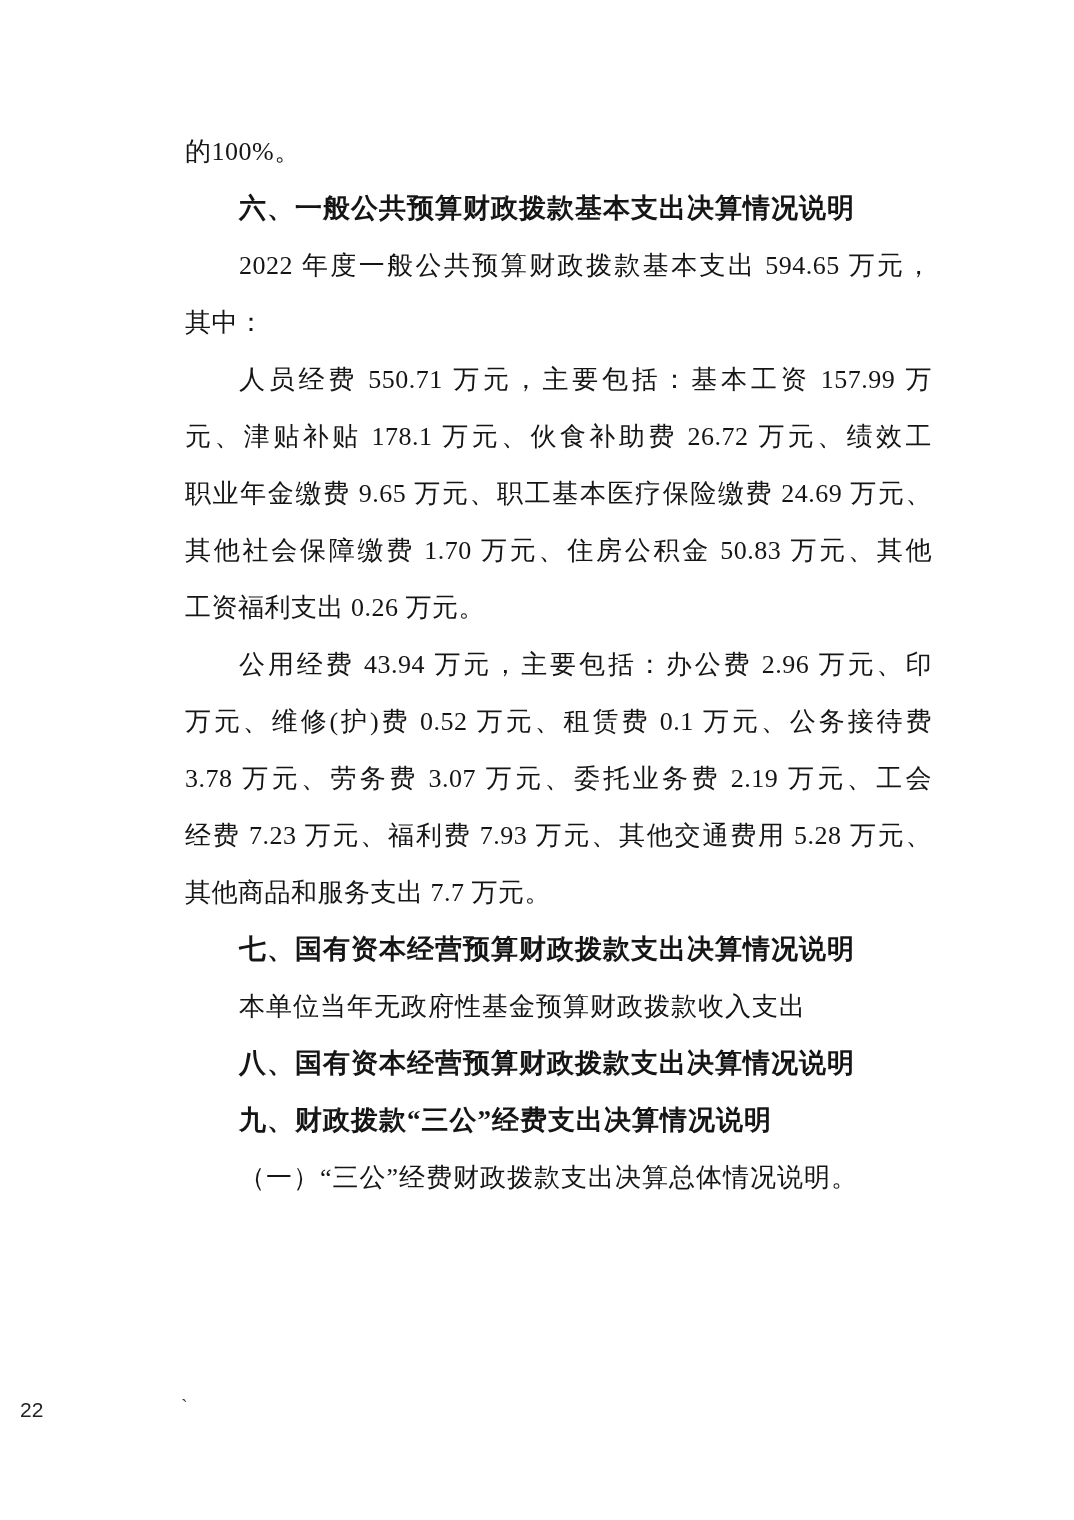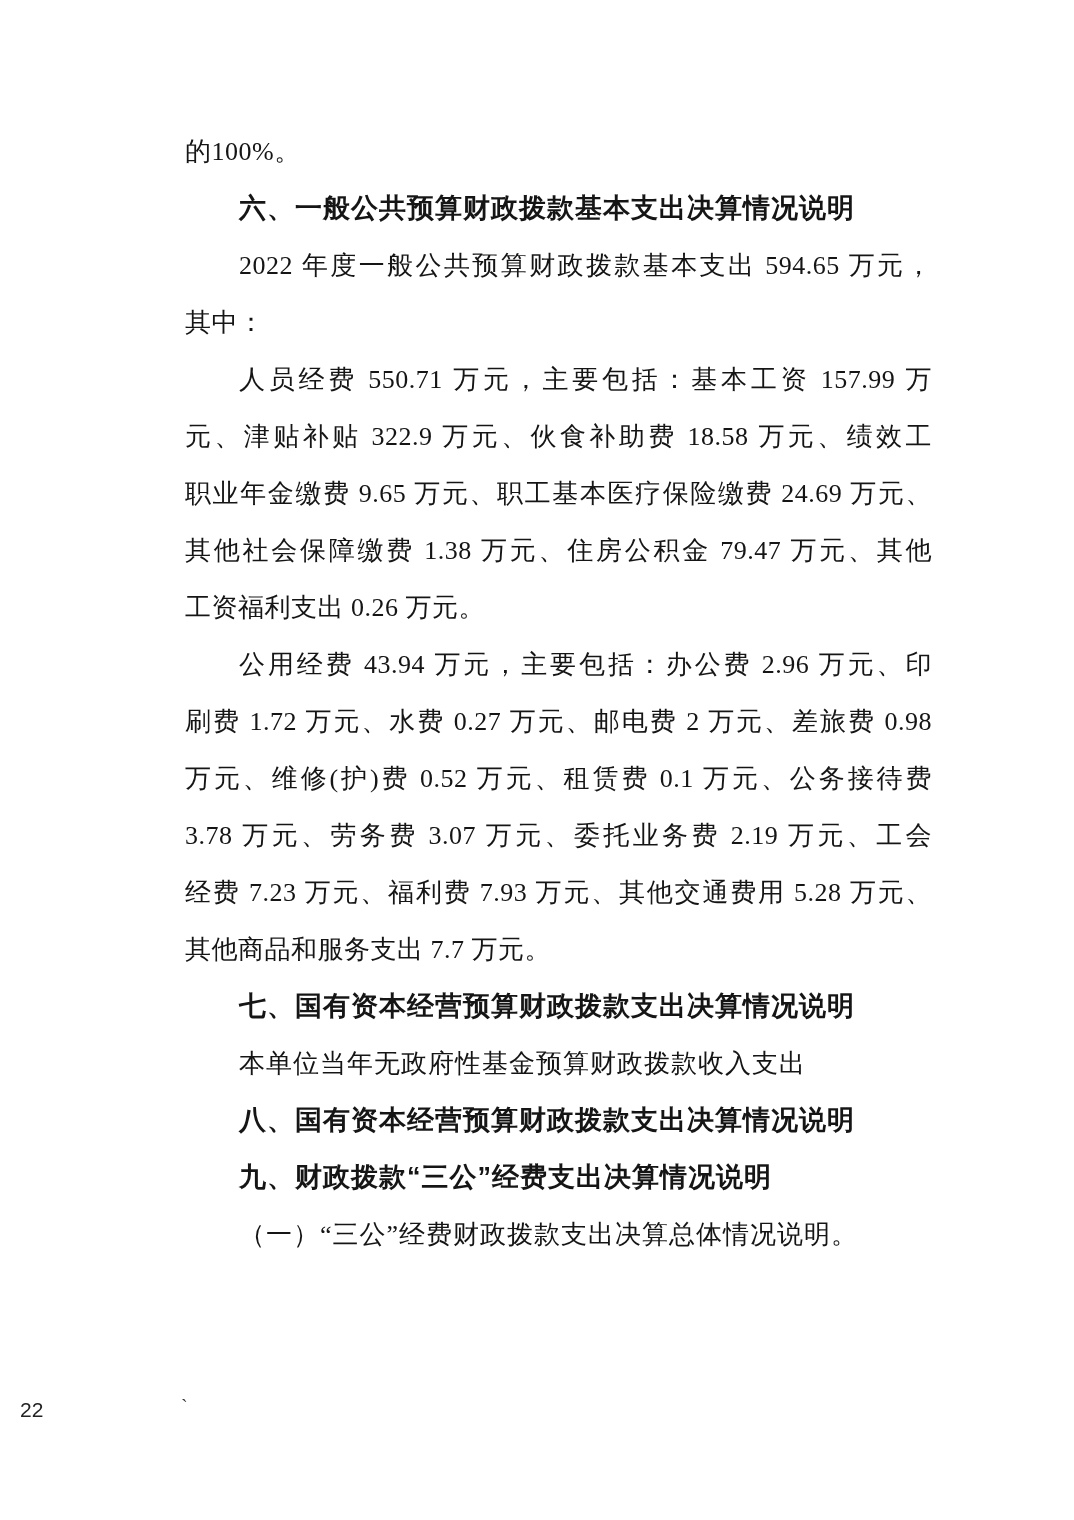--- a/index.html
+++ b/index.html
@@ -36,21 +36,21 @@
     text-align: justify;
     text-align-last: justify;
     text-justify: inter-character;
   }
   
   .line.ind {
     text-indent: 54px;
   }
   
   .line.head {
-    font-family: Liberation Sans, sans-serif;
+    font-family: Liberation Serif, serif;
     font-weight: 700;
     font-size: 27px;
     letter-spacing: 1px;
   }
   
   .line.kai {
     letter-spacing: 1px;
   }
   .footer-mark {
     position: absolute;
@@ -73,26 +73,25 @@
 </head>
 <body>
 
 <div class="page">
   <div class="content">
     <div class="line">的100%。</div>
     <div class="line head ind">六、一般公共预算财政拨款基本支出决算情况说明</div>
     <div class="line j ind">2022 年度一般公共预算财政拨款基本支出 594.65 万元，</div>
     <div class="line">其中：</div>
     <div class="line j ind">人员经费 550.71 万元，主要包括：基本工资 157.99 万</div>
-    <div class="line j">元、津贴补贴 322.9 万元、伙食补助费 18.58 万元、绩效工</div>
+    <div class="line j">元、津贴补贴 178.1 万元、伙食补助费 26.72 万元、绩效工</div>
     <div class="line j">职业年金缴费 9.65 万元、职工基本医疗保险缴费 24.69 万元、</div>
-    <div class="line j">其他社会保障缴费 1.38 万元、住房公积金 79.47 万元、其他</div>
+    <div class="line j">其他社会保障缴费 1.70 万元、住房公积金 50.83 万元、其他</div>
     <div class="line">工资福利支出 0.26 万元。</div>
     <div class="line j ind">公用经费 43.94 万元，主要包括：办公费 2.96 万元、印</div>
-    <div class="line j">刷费 1.72 万元、水费 0.27 万元、邮电费 2 万元、差旅费 0.98</div>
     <div class="line j">万元、维修(护)费 0.52 万元、租赁费 0.1 万元、公务接待费</div>
     <div class="line j">3.78 万元、劳务费 3.07 万元、委托业务费 2.19 万元、工会</div>
     <div class="line j">经费 7.23 万元、福利费 7.93 万元、其他交通费用 5.28 万元、</div>
     <div class="line">其他商品和服务支出 7.7 万元。</div>
     <div class="line head ind">七、国有资本经营预算财政拨款支出决算情况说明</div>
     <div class="line kai ind">本单位当年无政府性基金预算财政拨款收入支出</div>
     <div class="line head ind">八、国有资本经营预算财政拨款支出决算情况说明</div>
     <div class="line head ind">九、财政拨款“三公”经费支出决算情况说明</div>
     <div class="line kai ind">（一）“三公”经费财政拨款支出决算总体情况说明。</div>
   </div>

